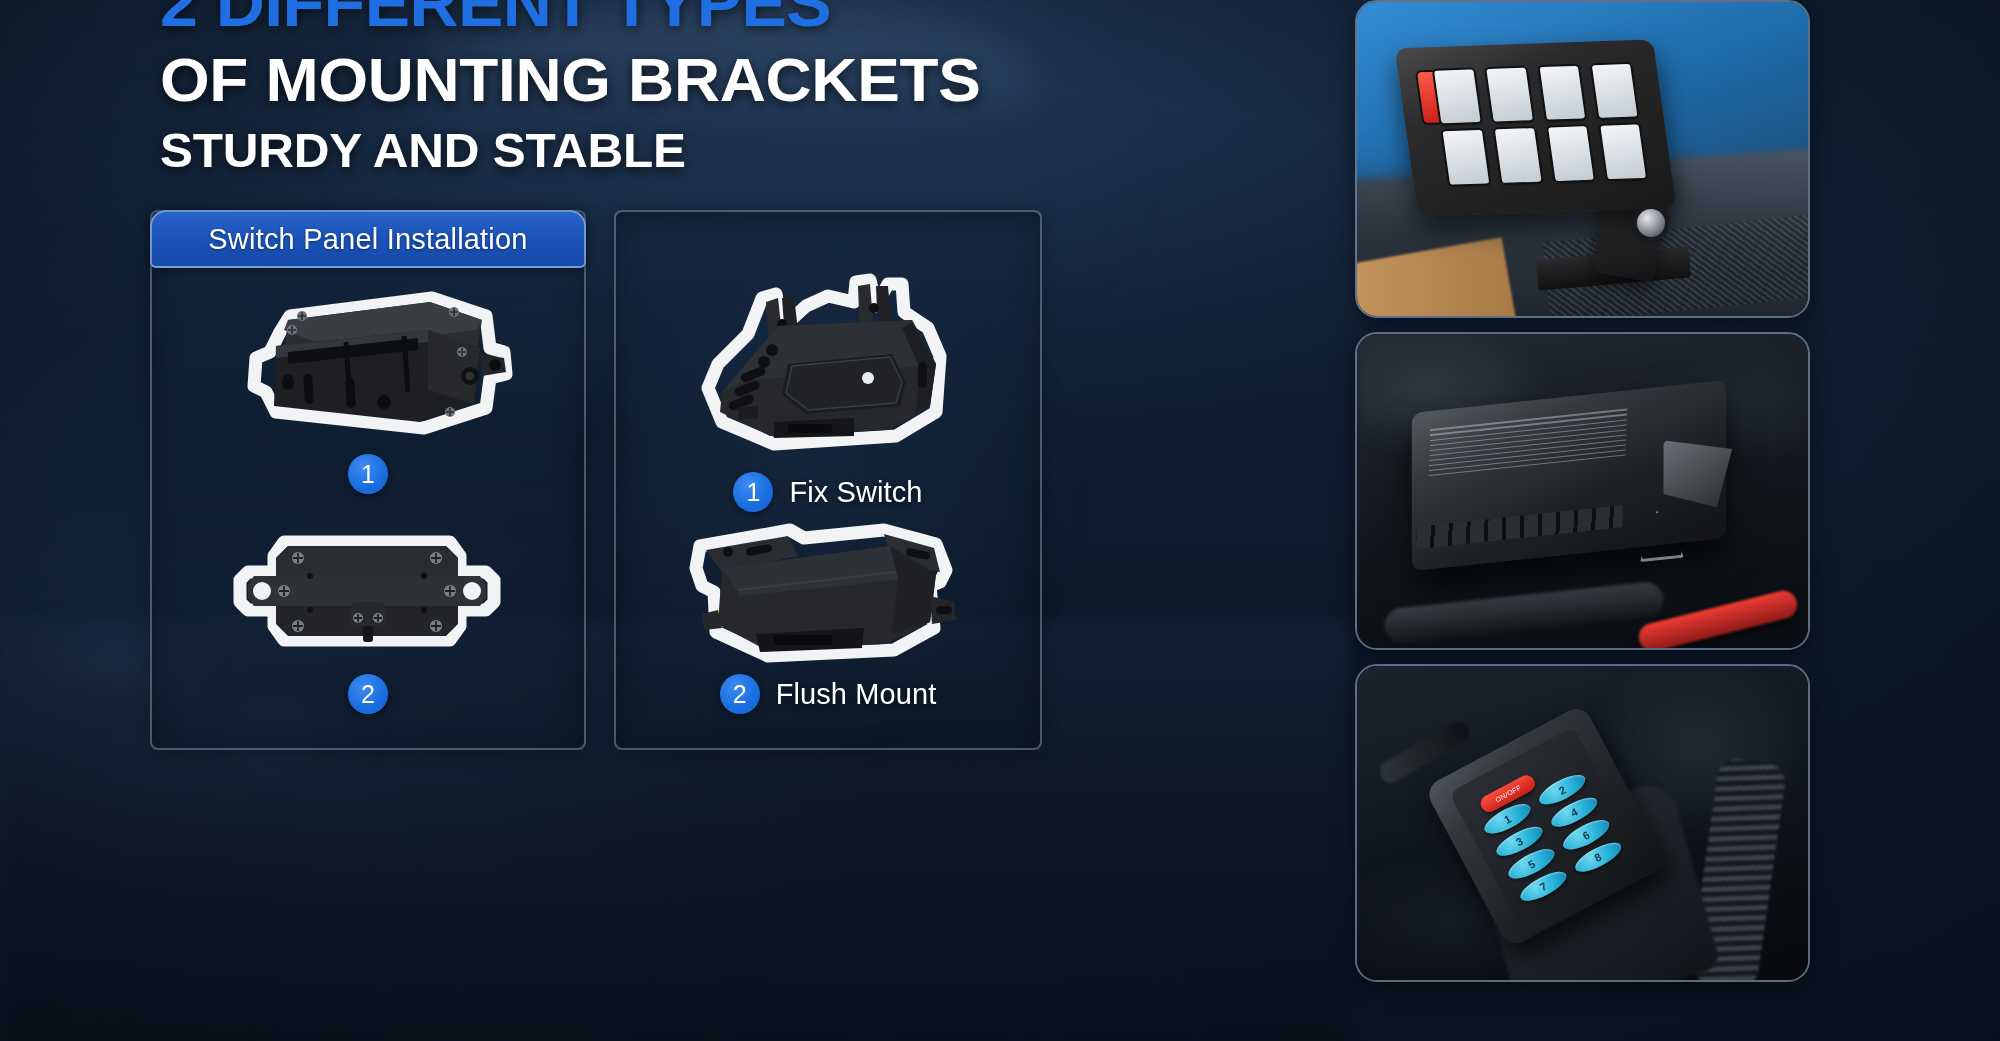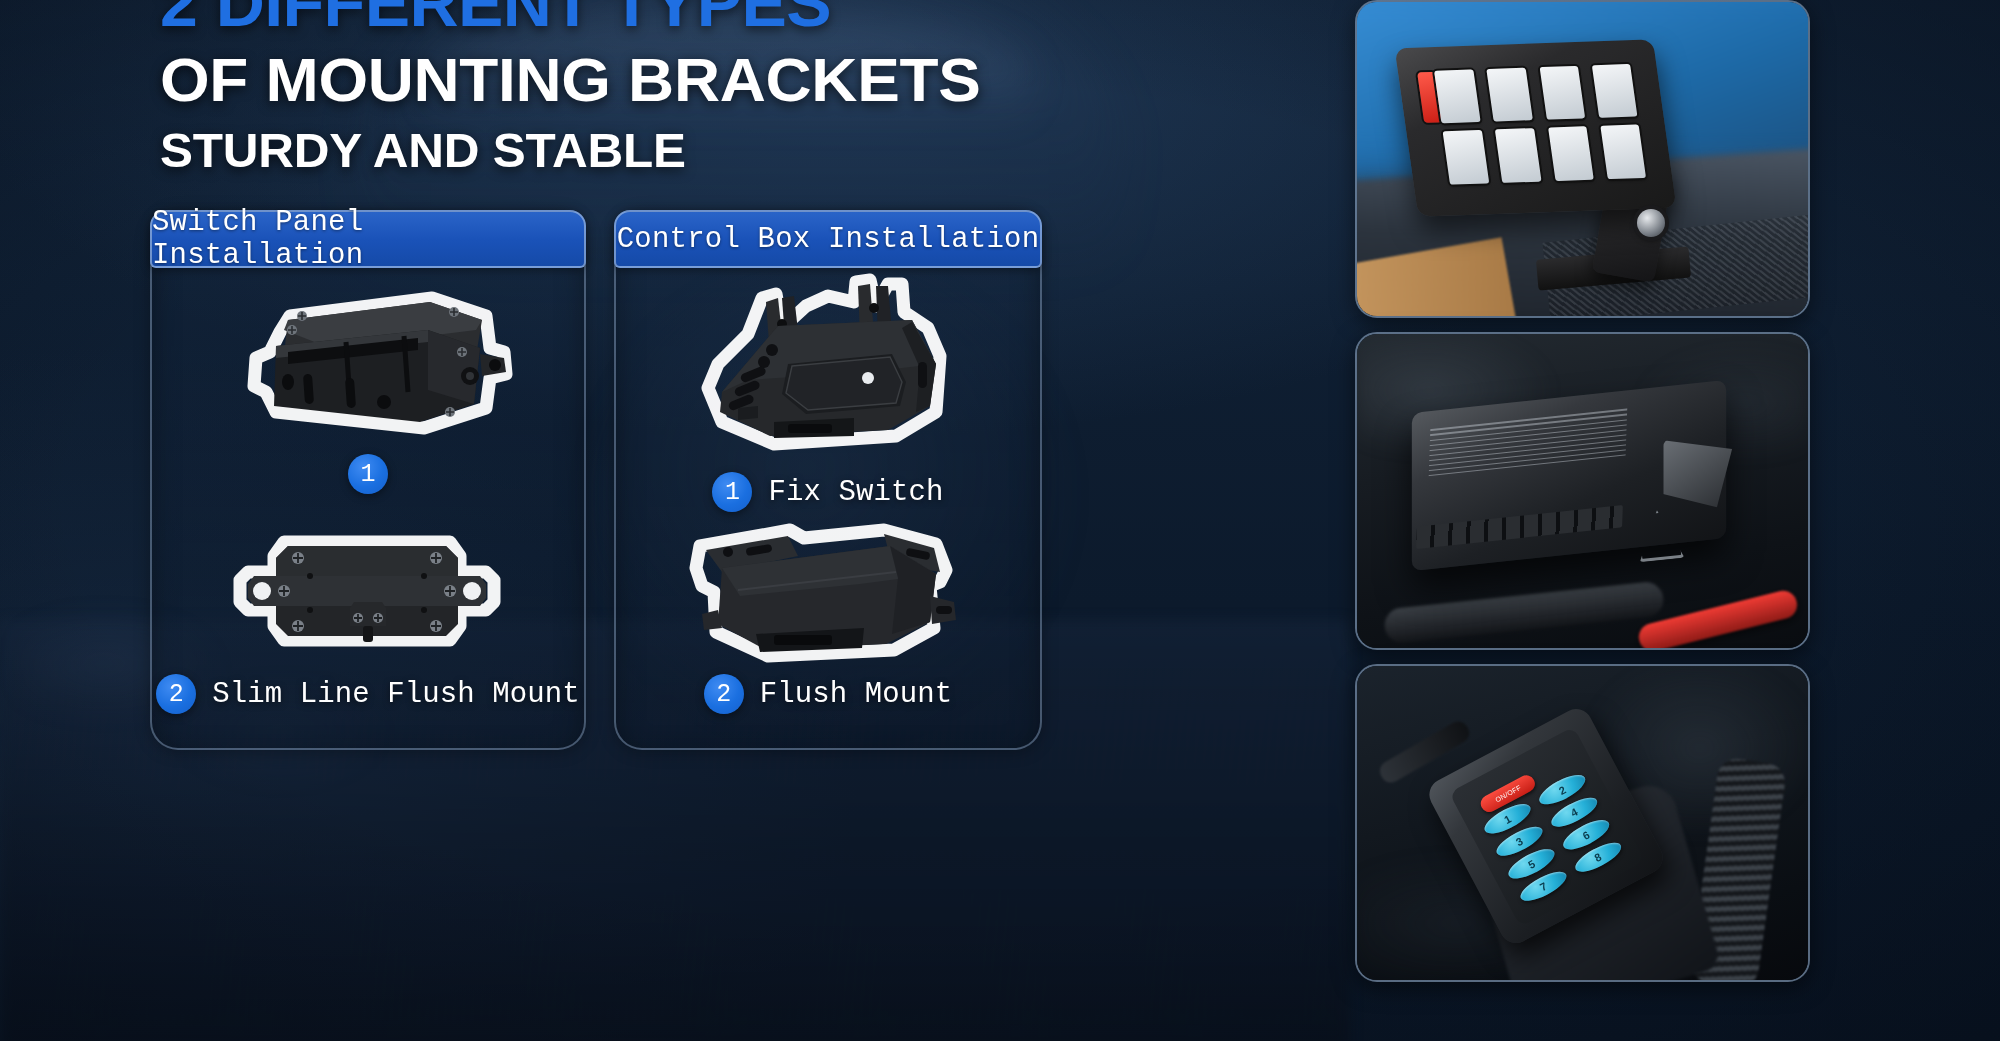--- a/index.html
+++ b/index.html
@@ -76,25 +76,24 @@
     color:#ffffff; margin-top:16px;
     text-shadow:0 3px 12px rgba(0,0,0,.7);
     transform:scaleX(1.03); transform-origin:left center;
   }
 
   
   .panels { position:absolute; left:150px; top:210px; z-index:6; display:flex; gap:28px; }
   .panel {
     width:436px; height:540px;
     border:2px solid rgba(150,175,205,.42);
-    border-radius:28px;
+    border-radius:8px;
     background:linear-gradient(180deg, rgba(20,38,62,.42), rgba(10,22,38,.30));
     position:relative;
     box-shadow:0 8px 28px rgba(0,0,0,.35) inset, 0 2px 16px rgba(0,0,0,.3);
-    font-family:Liberation Mono, monospace;
   }
   .panel.wide { width:428px; }
   .p-head {
     position:absolute; left:-2px; top:-2px; width:calc(100% + 4px); height:58px;
     background:linear-gradient(180deg,#2a64c8 0%,#1a52b8 52%,#154aa8 100%);
     border:2px solid rgba(185,205,230,.55);
     border-radius:16px 16px 6px 6px;
     display:flex; align-items:center; justify-content:center;
     box-shadow:0 2px 10px rgba(0,0,0,.4);
   }
@@ -358,31 +357,27 @@
                 <circle cx="92" cy="54" r="3"></circle>
                   <circle cx="206" cy="54" r="3"></circle>
                 <circle cx="92" cy="88" r="3"></circle>
                   <circle cx="206" cy="88" r="3"></circle>
               </g>
             </g>
           </svg>
         </div>
         <div class="cap" style="top:152px;">
           <span class="badge">2</span>
-          <span class="cap-txt">Slim Line Flush Mount</span>
         </div>
       </div>
 
     </div>
   </div>
 
   <div class="panel wide">
-    <div class="p-head">
-      <span>Control Box Installation</span>
-    </div>
     <div class="p-body">
 
       <div class="slot slot-a">
         <div class="art" style="top:-4px;">
           <svg width="300" height="190" viewBox="0 0 300 190">
             <g>
               <path d="M30 116 L40 92 L70 62 L84 26 L98 22 L104 56 L128 34 L150 24 L176 30 L178 10 L192 8 L198 34 L210 12 L224 12 L226 40 L250 56 L262 84 L258 140 L218 164 L96 172 L44 150 Z" fill="none" stroke="#ffffff" stroke-width="13" stroke-linejoin="round" opacity=".95"></path>
 
               <path d="M88 30 L100 26 L106 80 L92 84 Z" fill="#292b2e"></path>
               <path d="M104 26 L116 24 L122 76 L108 80 Z" fill="#202226"></path>

